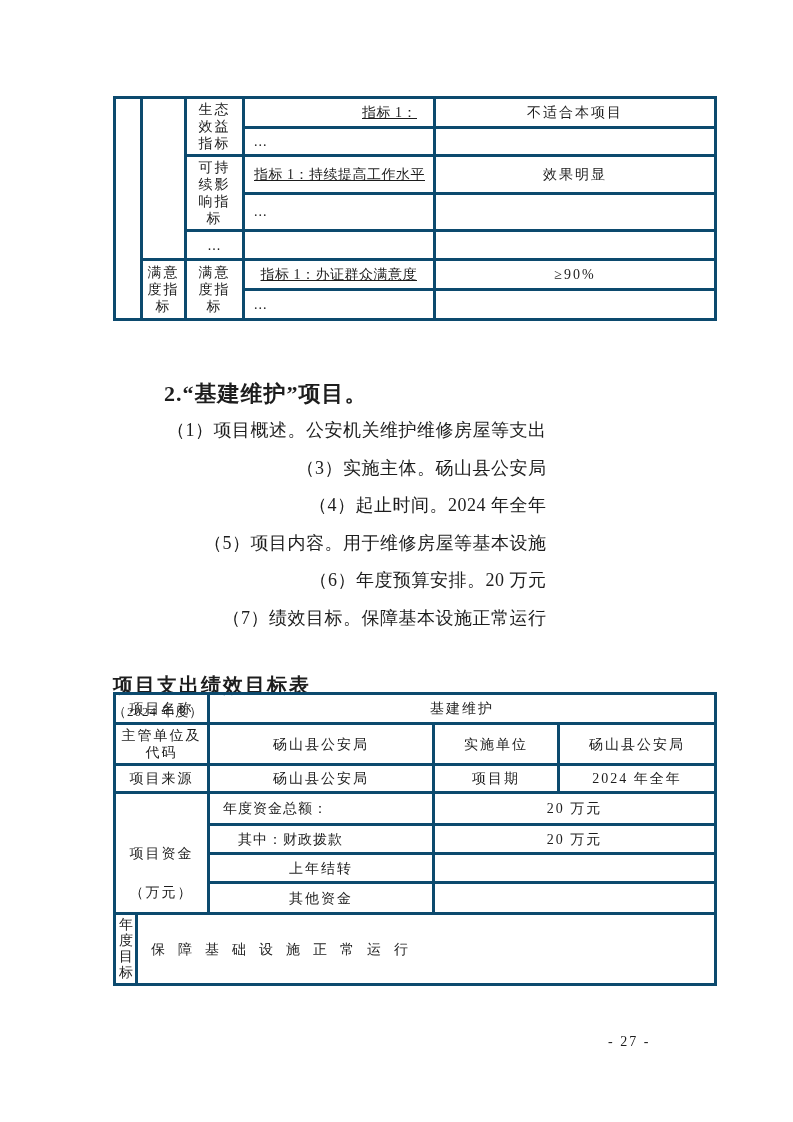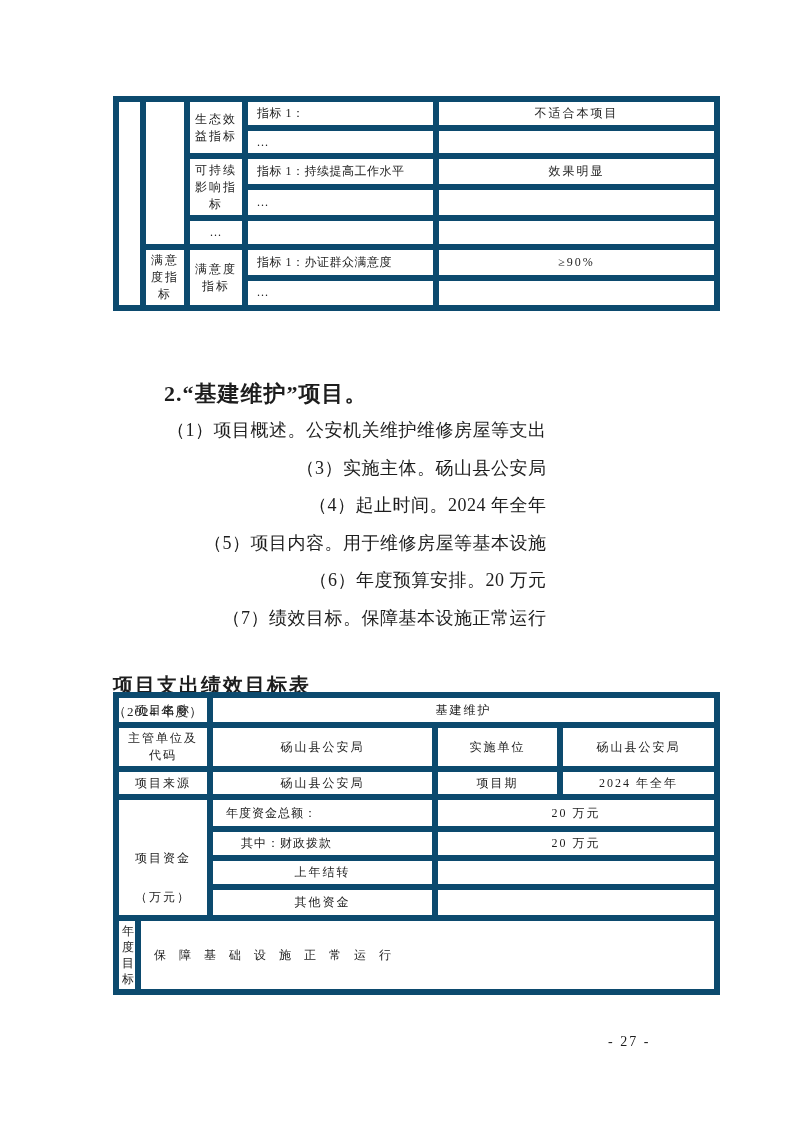--- a/index.html
+++ b/index.html
@@ -3,26 +3,26 @@
 <meta charset="utf-8">
 <style>
   html,body { margin:0; padding:0; background:#e8e8e8; }
   .page {
     position:relative; width:793px; height:1122px; margin:0 auto;
     background:#ffffff; overflow:hidden;
     font-family:"Liberation Serif","DejaVu Serif",serif;
     color:#1d1d1d;
   }
   table { border-collapse:collapse; table-layout:fixed; }
-  td { border:6px solid #0c4a6e; vertical-align:middle; padding:0; font-size:12px; line-height:17px; }
+  td { border:3px solid #0c4a6e; vertical-align:middle; padding:0; font-size:14px; line-height:17px; }
 
   
   .top-table { position:absolute; left:113px; top:96px; width:601px; }
   .cat  { text-align:center; letter-spacing:2px; padding:2px 4px; word-break:break-all; }
-  .ind  { text-align:left; padding:2px 16px 2px 9px; letter-spacing:0.5px; white-space:nowrap; }
+  .ind  { text-align:right; padding:2px 16px 2px 9px; letter-spacing:0.5px; white-space:nowrap;text-decoration:underline; }
   .val  { text-align:center; letter-spacing:2px; }
   .dots { text-align:left; padding-left:9px; letter-spacing:1px; }
   .dots-c { text-align:center; letter-spacing:1px; }
 
   
   .sec-heading {
     position:absolute; left:164px; top:379px;
     font-size:22px; font-weight:bold; letter-spacing:1px; white-space:nowrap;
   }
   .item-list { position:absolute; left:167px; top:412px; }

